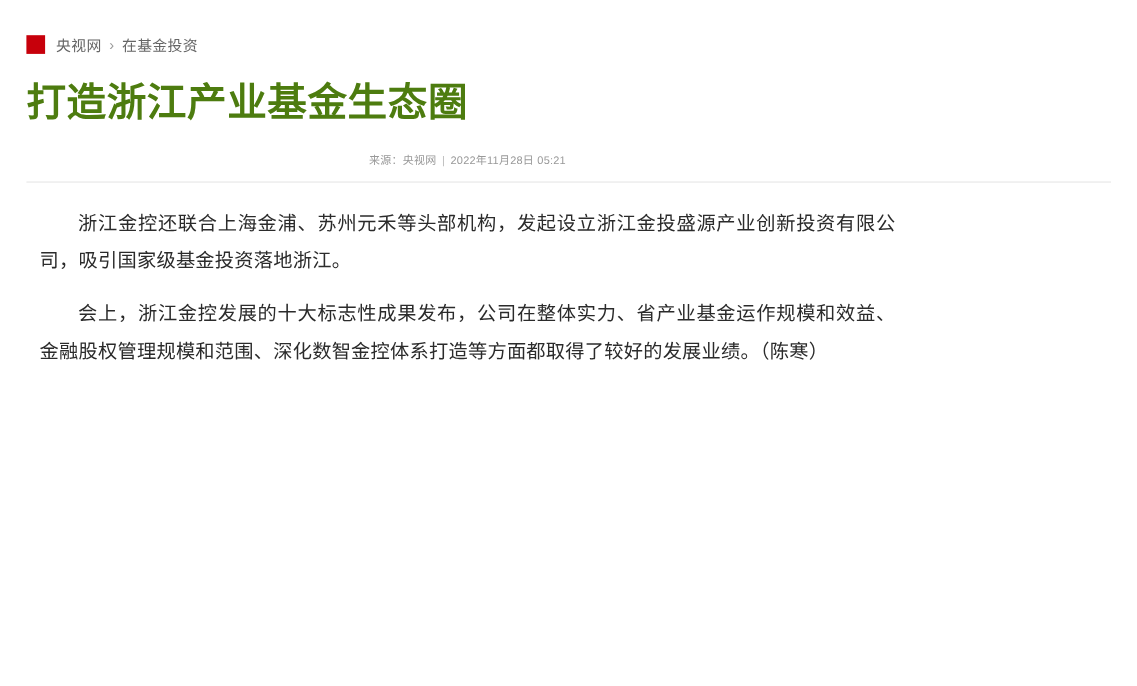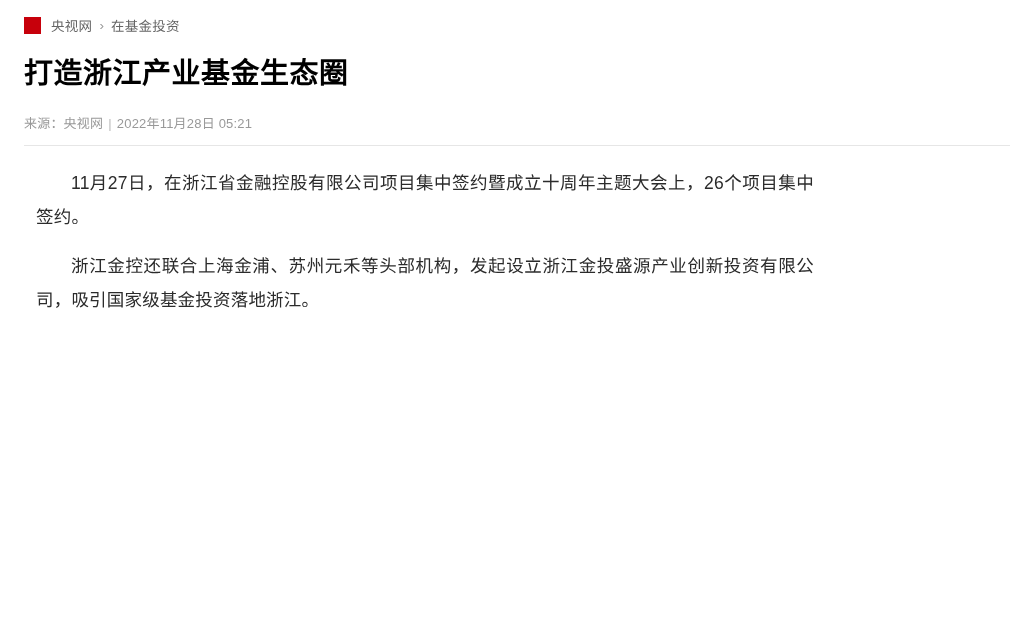--- a/index.html
+++ b/index.html
@@ -13,21 +13,21 @@
     height: 624px;
     font-family: "Liberation Sans", "DejaVu Sans", sans-serif;
     color: #333333;
     overflow: hidden;
   }
   .page {
     width: 850px;
     height: 624px;
     position: relative;
     box-sizing: border-box;
-    padding: 0 24px;
+    padding: 15px 24px;
   }
 
   
   .breadcrumb {
     display: flex;
     align-items: center;
     padding-top: 14px;
     height: 22px;
   }
   .logo-mark {
@@ -45,35 +45,35 @@
     letter-spacing: .3px;
   }
   .crumb-sep {
     font-size: 13.5px;
     color: #999999;
     margin: 0 7px;
   }
 
   
   .article-title {
-    font-size: 29px;
+    font-size: 36px;
     font-weight: bold;
-    color: #000000;
+    color: #4d7c0f;
     margin: 19px 0 0 0;
     letter-spacing: .5px;
     line-height: 1.25;
-    font-family: Liberation Serif, serif;
   }
 
   
   .meta-row {
     margin-top: 22px;
-    font-size: 13px;
+    font-size: 10px;
     color: #999999;
     letter-spacing: .2px;
+    text-align: center;
   }
   .meta-row .meta-sep {
     margin: 0 5px;
     color: #bbbbbb;
   }
 
   
   .divider {
     margin-top: 13px;
     border-top: 1px solid #e6e6e6;
@@ -109,17 +109,17 @@
 
   <h1 class="article-title">打造浙江产业基金生态圈</h1>
 
   <div class="meta-row">
     <span>来源：</span><span>央视网</span><span class="meta-sep">|</span><span>2022年11月28日 05:21</span>
   </div>
 
   <div class="divider"></div>
 
   <div class="article-body">
-    <p>11月27日，在浙江省金融控股有限公司项目集中签约暨成立十周年主题大会上，26个项目集中签约。</p>
     <p>浙江金控还联合上海金浦、苏州元禾等头部机构，发起设立浙江金投盛源产业创新投资有限公司，吸引国家级基金投资落地浙江。</p>
+    <p>会上，浙江金控发展的十大标志性成果发布，公司在整体实力、省产业基金运作规模和效益、金融股权管理规模和范围、深化数智金控体系打造等方面都取得了较好的发展业绩。（陈寒）</p>
   </div>
 
 </div>
 
 </body></html>

